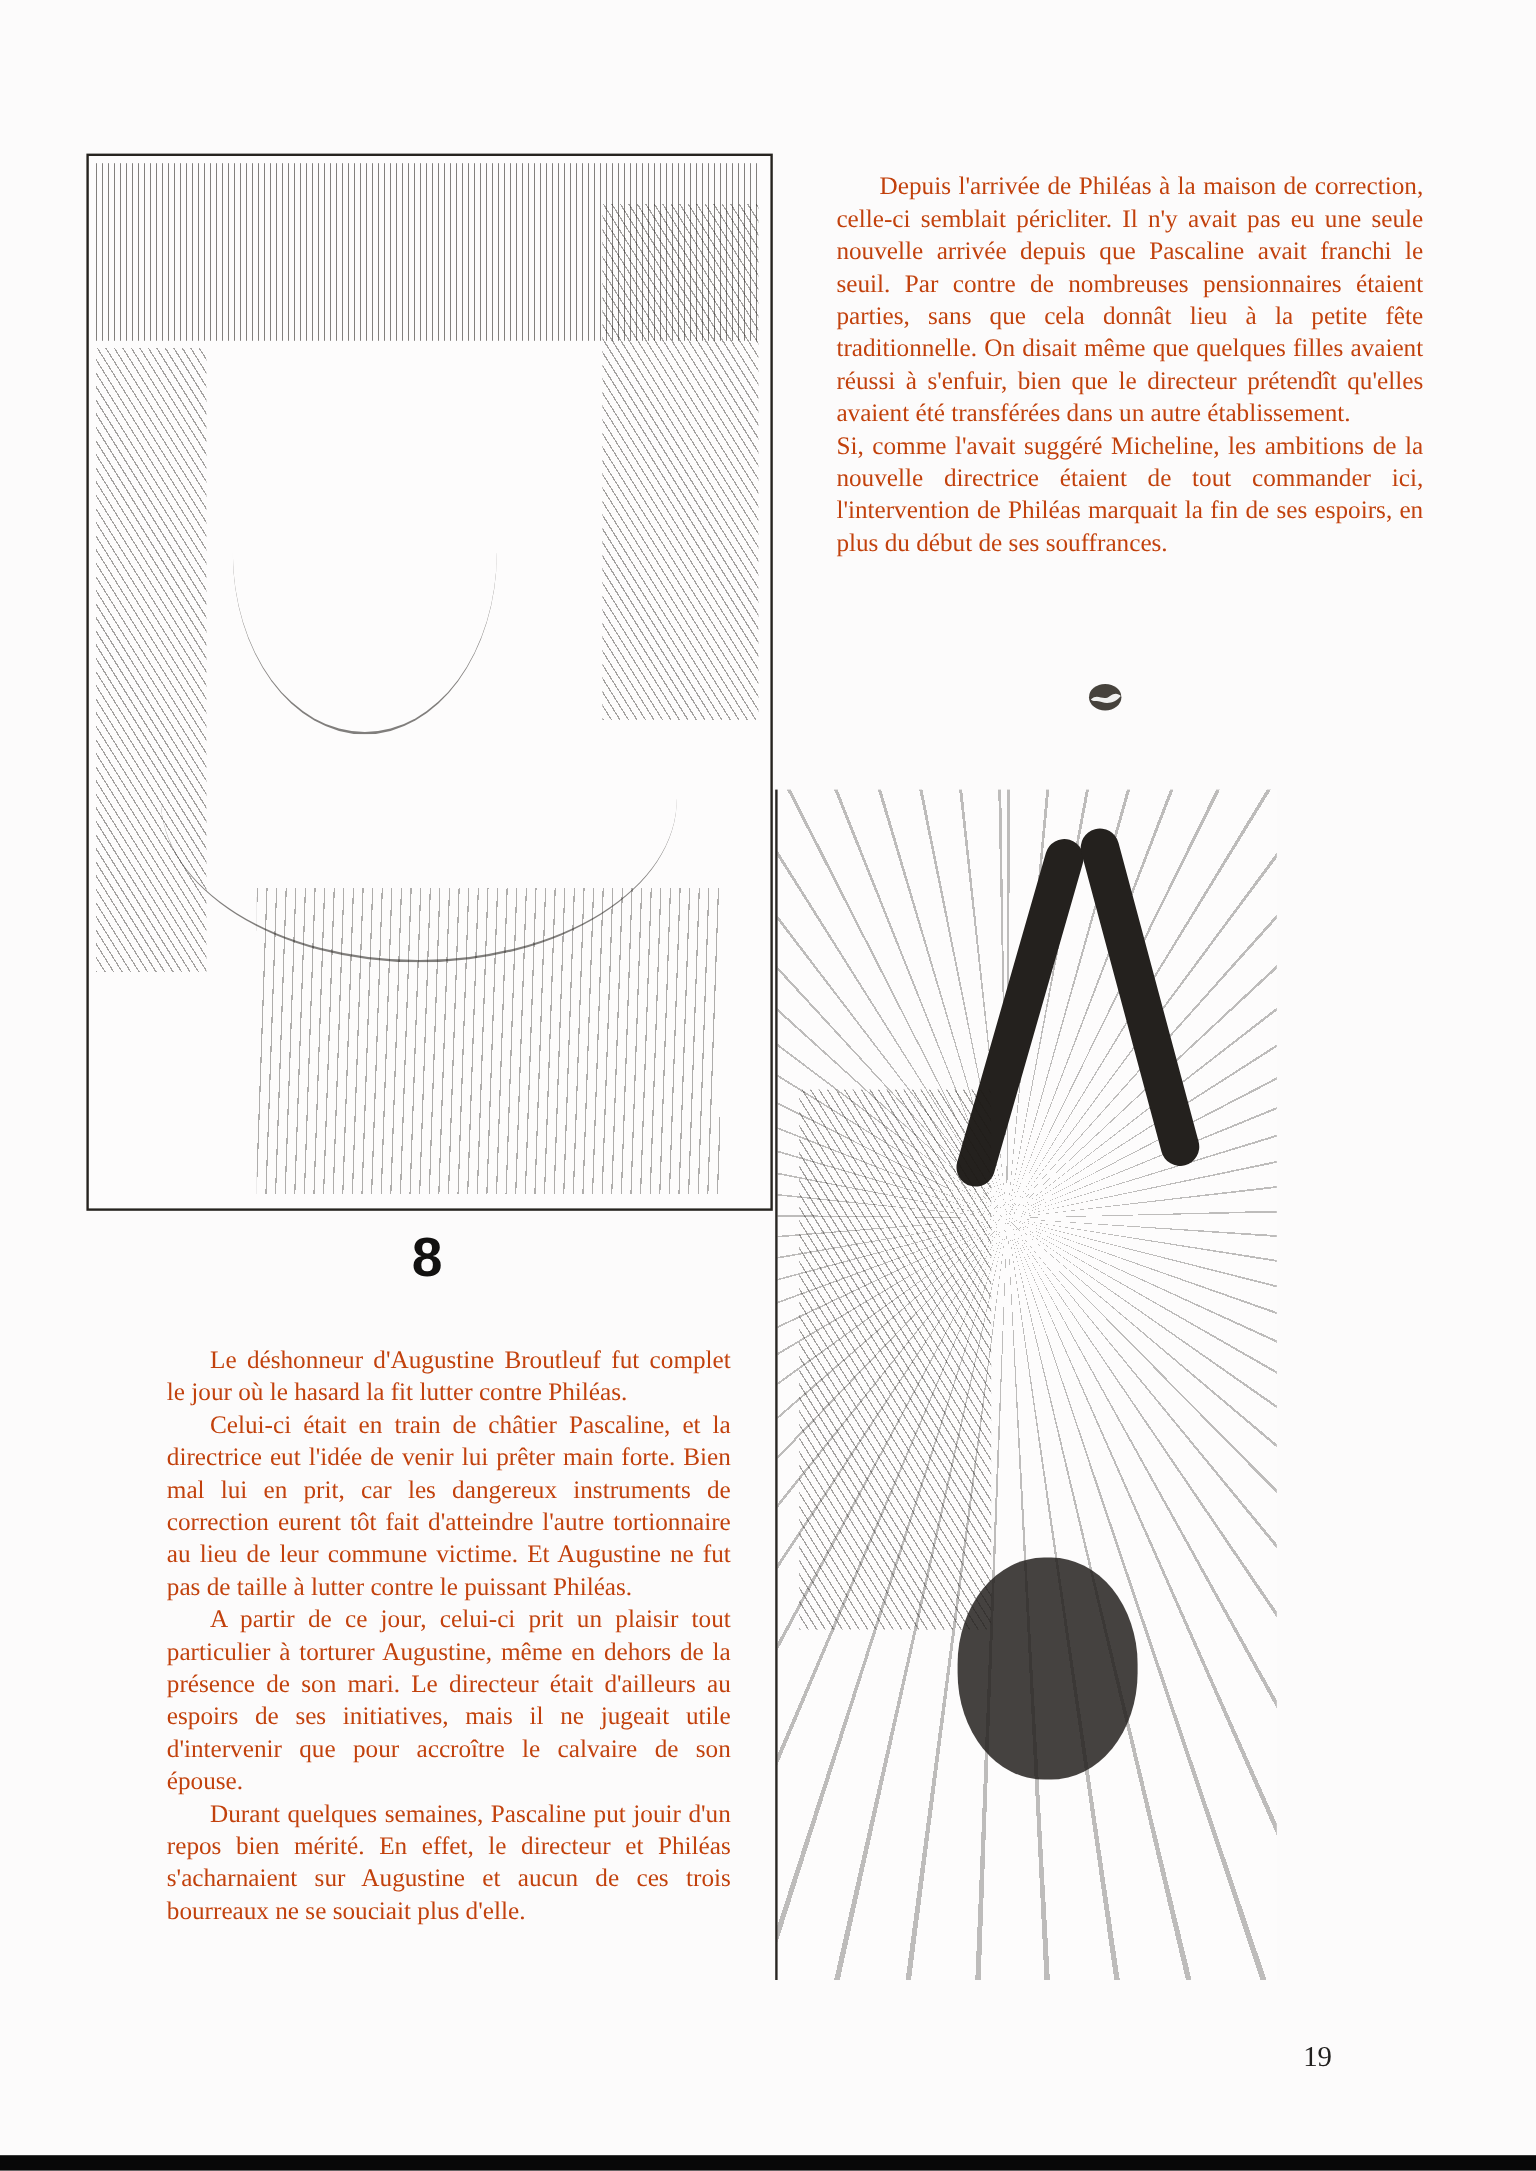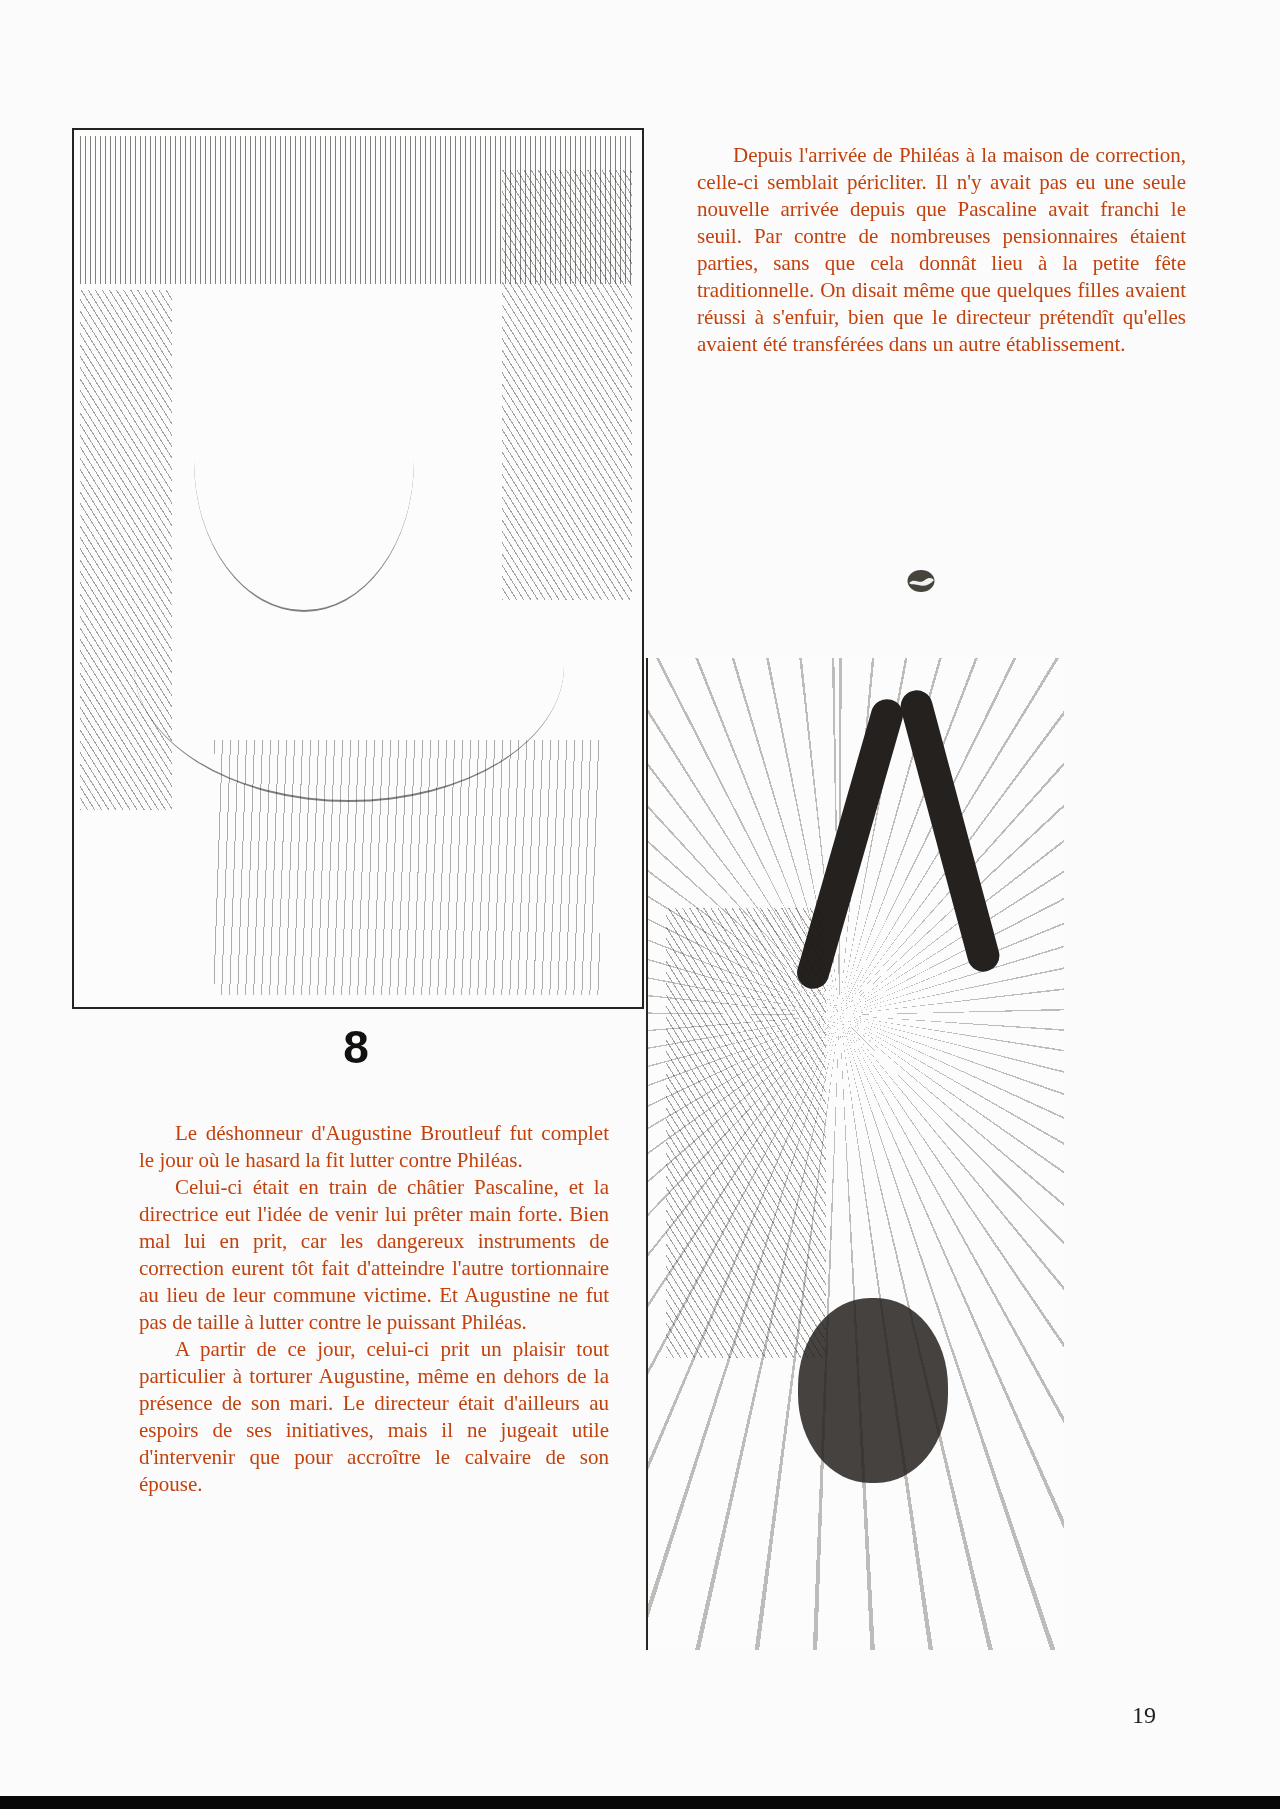--- a/index.html
+++ b/index.html
@@ -19,21 +19,21 @@
   .col-right{left:697px;top:142px;width:489px;font-size:21px;line-height:27px;}
   .col-left{left:107px;top:1120px;width:470px;font-size:21px;line-height:27px;margin-left:32px;}
   
   .chapter-num{
     position:absolute;left:72px;top:1020px;width:568px;height:54px;
     text-align:center;font-family:"Liberation Sans", sans-serif;
     font-weight:700;font-size:46px;line-height:54px;color:#121110;
   }
   .page-num{
     position:absolute;left:1086px;top:1700px;width:70px;height:30px;
-    font-size:24px;line-height:30px;color:#22201e;text-align:right;
+    font-size:24px;line-height:30px;color:#22201e;text-align:left;
   }
   
   .panel{position:absolute;background:#fdfcfc;}
   .panel-1{left:72px;top:128px;width:568px;height:877px;border:2px solid #26231f;}
   .panel-2{left:646px;top:658px;width:416px;height:992px;border-left:2px solid #2a2723;}
   .art{position:absolute;}
   .hv{background-image:repeating-linear-gradient(90deg, rgba(30,26,22,.55) 0px, rgba(30,26,22,.55) 1px, transparent 1px, transparent 5px);}
   .hv2{background-image:repeating-linear-gradient(92deg, rgba(30,26,22,.35) 0px, rgba(30,26,22,.35) 1px, transparent 1px, transparent 8px);}
   .hd{background-image:repeating-linear-gradient(58deg, rgba(30,26,22,.40) 0px, rgba(30,26,22,.40) 1px, transparent 1px, transparent 6px);}
   .burst{background-image:repeating-conic-gradient(from 0deg at 46% 36%, rgba(25,22,18,.28) 0deg, rgba(25,22,18,.28) 0.4deg, transparent 0.4deg, transparent 5.2deg);}
@@ -55,38 +55,40 @@
     <div class="art hd" style="left:428px;top:40px;width:130px;height:430px;"></div>
     <div class="art hv2" style="left:140px;top:610px;width:386px;height:255px;"></div>
     <div class="art arc" style="left:60px;top:400px;width:430px;height:270px;"></div>
     <div class="art arc" style="left:120px;top:180px;width:220px;height:300px;"></div>
   </div>
 
   <div class="chapter-num">8</div>
 
   <div class="textcol col-right">
     <p class="indent">Depuis l'arrivée de Philéas à la maison de correction, celle-ci semblait péricliter. Il n'y avait pas eu une seule nouvelle arrivée depuis que Pascaline avait franchi le seuil. Par contre de nombreuses pensionnaires étaient parties, sans que cela donnât lieu à la petite fête traditionnelle. On disait même que quelques filles avaient réussi à s'enfuir, bien que le directeur prétendît qu'elles avaient été transférées dans un autre établissement.</p>
+    <p>Si, comme l'avait suggéré Micheline, les ambitions de la nouvelle directrice étaient de tout commander ici, l'intervention de Philéas marquait la fin de ses espoirs, en plus du début de ses souffrances.</p>
   </div>
 
   <svg class="ornament" viewBox="0 0 30 26">
     <ellipse cx="15" cy="12" rx="13.5" ry="11" fill="#46423c"></ellipse>
     <path d="M3 14 C9 8, 13 16, 19 11 C23 8, 26 9, 28 11 C24 16, 18 18, 12 16 C8 15, 5 16, 3 14 Z" fill="#ffffff" opacity="0.92"></path>
   </svg>
 
   <div class="panel panel-2">
     <div class="art burst" style="left:0;top:0;width:416px;height:992px;"></div>
     <div class="art mass" style="left:186px;top:36px;width:32px;height:300px;border-radius:16px;transform:rotate(16deg);"></div>
     <div class="art mass" style="left:286px;top:28px;width:32px;height:290px;border-radius:16px;transform:rotate(-15deg);"></div>
     <div class="art hd" style="left:18px;top:250px;width:160px;height:450px;"></div>
     <div class="art mass" style="left:150px;top:640px;width:150px;height:185px;border-radius:48%;opacity:.85;"></div>
   </div>
 
   <div class="textcol col-left">
     <p class="indent">Le déshonneur d'Augustine Broutleuf fut complet le jour où le hasard la fit lutter contre Philéas.</p>
     <p class="indent">Celui-ci était en train de châtier Pascaline, et la directrice eut l'idée de venir lui prêter main forte. Bien mal lui en prit, car les dangereux instruments de correction eurent tôt fait d'atteindre l'autre tortionnaire au lieu de leur commune victime. Et Augustine ne fut pas de taille à lutter contre le puissant Philéas.</p>
     <p class="indent">A partir de ce jour, celui-ci prit un plaisir tout particulier à torturer Augustine, même en dehors de la présence de son mari. Le directeur était d'ailleurs au espoirs de ses initiatives, mais il ne jugeait utile d'intervenir que pour accroître le calvaire de son épouse.</p>
+    <p class="indent">Durant quelques semaines, Pascaline put jouir d'un repos bien mérité. En effet, le directeur et Philéas s'acharnaient sur Augustine et aucun de ces trois bourreaux ne se souciait plus d'elle.</p>
   </div>
 
   <div class="page-num">19</div>
 
   <div class="footer-bar"></div>
 
 </div>
 
 </body></html>

